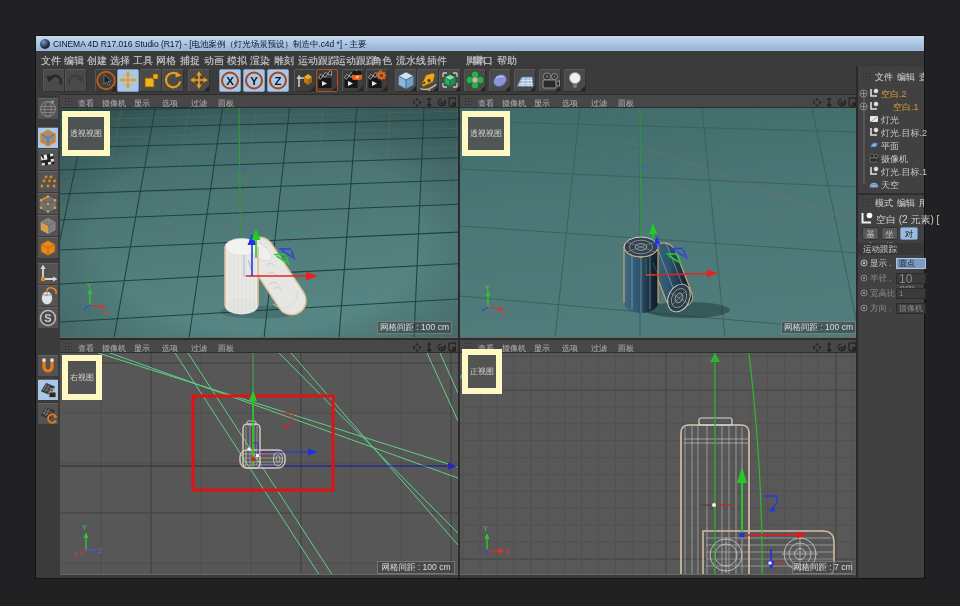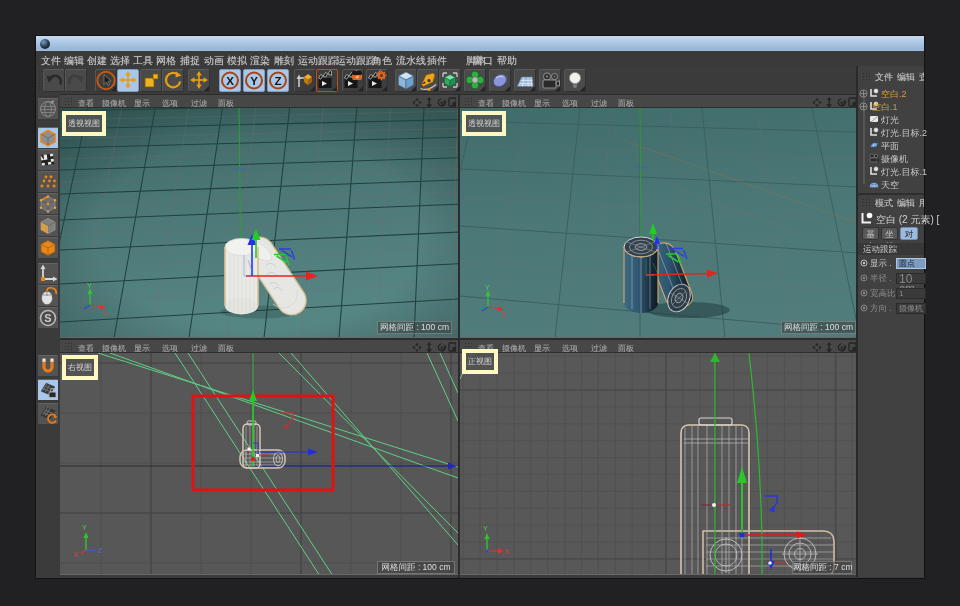--- a/index.html
+++ b/index.html
@@ -3,31 +3,32 @@
 html,body{margin:0;padding:0;background:#212123;width:960px;height:606px;overflow:hidden}
 *{box-sizing:border-box;font-family:"Liberation Sans",sans-serif}
 .a{position:absolute}
 #win{left:36px;top:36px;width:888px;height:542px;background:#3b3b3b;outline:1px solid #101216}
 .mi{position:absolute;top:0;font-size:10px;color:#c2c2c2;white-space:nowrap;text-shadow:0 0 0.7px #9a9a9a}
 .btn{position:absolute;top:2px;width:22px;height:23px;background:#4a4a4a;border-radius:2px;border:1px solid #323232;border-top-color:#5a5a5a;border-left-color:#565656}
 .btn.hl{background:#a9c7e8;border-color:#7d9cc0}
 .btn.dk{background:#3d3d3d}
 .vph{position:absolute;left:0;top:0;right:0;height:13px;background:#474747;border-bottom:1px solid #323232}
 .vph .m{position:absolute;top:2.5px;font-size:8px;color:#9c9c9c;white-space:nowrap;text-shadow:0 0 0.6px #888}
-.vlab{position:absolute;font-size:8px;color:#cfcfcf;background:rgba(82,82,82,0.85);border:4px solid #fef9c3;line-height:9px;padding:4px 2px;white-space:nowrap}
+.vlab{position:absolute;font-size:8px;color:#cfcfcf;background:rgba(82,82,82,0.85);border:6px solid #fef9c3;line-height:9px;padding:12px 2px;white-space:nowrap}
 .glab{position:absolute;font-size:8.5px;color:#dedede;background:rgba(58,58,58,0.5);border:1px solid rgba(170,170,170,0.45);line-height:11px;text-align:center;white-space:nowrap}
 .grip{position:absolute;background-image:radial-gradient(circle,#2c2c2c 34%,transparent 36%);background-size:3px 3px}
 .lbtn{position:absolute;left:1px;width:22px;height:22px;background:#535353;border-radius:2px;border:1px solid #3a3a3a;border-top-color:#636363}
 .lbtn.hl{background:#a9c7e8}
 svg{position:absolute;display:block}
 .omrow{position:absolute;left:0;width:100%;height:13px;font-size:9px;color:#c8c8c8;white-space:nowrap}
 </style></head><body>
 <div id="win" class="a">
 <div class="a" style="left:0;top:0;width:888px;height:15px;background:linear-gradient(#c9dbee,#aac5e3 50%,#98b6d7 90%,#a5bbd5)"></div>
 <div class="a" style="left:4px;top:3px;width:10px;height:10px;border-radius:50%;background:radial-gradient(circle at 35% 30%,#7a9cc0,#23344a 55%,#0a1018)"></div>
+<div class="a" style="left:17px;top:2.5px;font-size:8.5px;color:#0c1828;white-space:nowrap;letter-spacing:-0.05px">CINEMA 4D R17.016 Studio (R17) - [电池案例（灯光场景预设）制造中.c4d *] - 主要</div>
 <div class="a" style="left:0;top:15px;width:888px;height:16px;background:#3a3a3a">
 <span class="mi" style="left:5px;top:3px">文件</span>
 <span class="mi" style="left:28px;top:3px">编辑</span>
 <span class="mi" style="left:51px;top:3px">创建</span>
 <span class="mi" style="left:74px;top:3px">选择</span>
 <span class="mi" style="left:97px;top:3px">工具</span>
 <span class="mi" style="left:120px;top:3px">网格</span>
 <span class="mi" style="left:144px;top:3px">捕捉</span>
 <span class="mi" style="left:168px;top:3px">动画</span>
 <span class="mi" style="left:191px;top:3px">模拟</span>
@@ -788,21 +789,21 @@
       </div>
       <div class="omrow" style="top:34px">
         <svg width="9" height="9" viewBox="0 0 9 9" style="position:absolute;left:1px;top:2px">
           <circle cx="4.5" cy="4.5" r="3.6" fill="none" stroke="#9a9a9a" stroke-width="0.8"></circle>
           <path d="M4.5 1.5 V7.5 M1.5 4.5 H7.5" stroke="#9a9a9a" stroke-width="0.8"></path>
         </svg>
         <svg width="10" height="10" viewBox="0 0 10 10" style="position:absolute;left:11px;top:1px">
           <path d="M2 1 V8 H8" stroke="#e0e0e0" stroke-width="1.6" fill="none"></path>
           <circle cx="7" cy="3" r="2.2" fill="#e8e8e8" stroke="#999" stroke-width="0.5"></circle>
         </svg>
-        <span style="position:absolute;left:14px;top:1px;color:#d89a3a">空白.1</span>
+        <span style="position:absolute;left:35px;top:1px;color:#d89a3a">空白.1</span>
       </div>
       <div class="omrow" style="top:47px">
         <svg width="10" height="10" viewBox="0 0 10 10" style="position:absolute;left:11px;top:1px">
           <rect x="1" y="2" width="8" height="6" rx="1" fill="#e8e8e8"></rect>
           <path d="M2 8 l6 -5" stroke="#888" stroke-width="0.8"></path>
         </svg>
         <span style="position:absolute;left:23px;top:1px;color:#c6c6c6">灯光</span>
       </div>
       <div class="omrow" style="top:60px">
         <svg width="10" height="10" viewBox="0 0 10 10" style="position:absolute;left:11px;top:1px">

